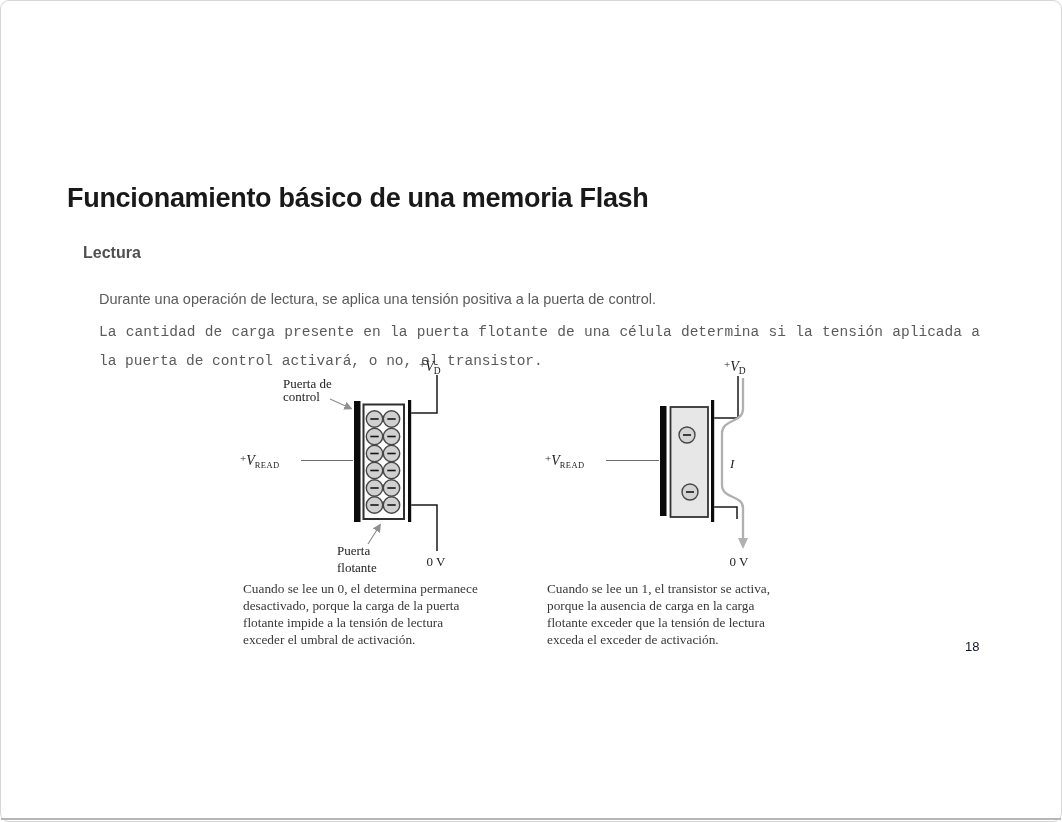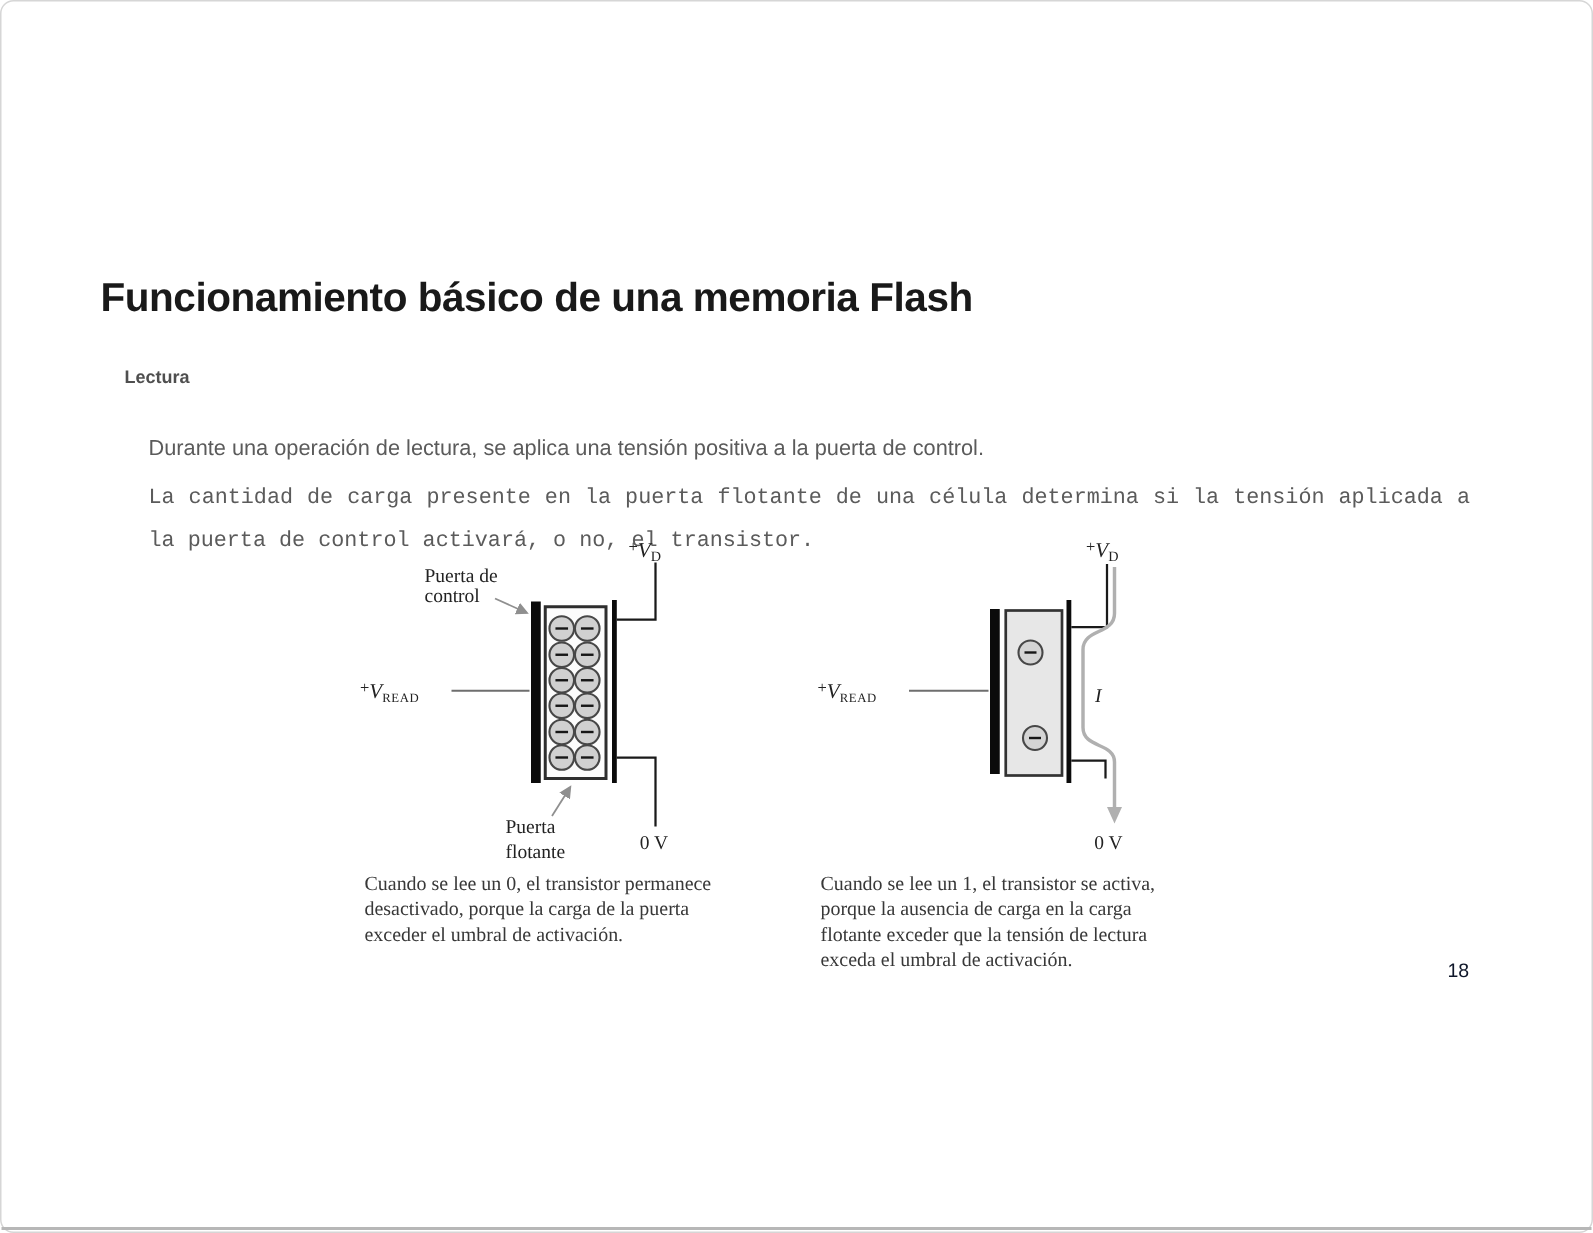--- a/index.html
+++ b/index.html
@@ -13,21 +13,21 @@
   }
   .bottom-edge{
     position:absolute;left:1px;right:1px;bottom:2px;height:2px;background:#b7b7b7;
   }
   .page-title{
     position:absolute;left:67px;top:183px;margin:0;
     font-size:27px;font-weight:700;color:#191919;letter-spacing:-0.3px;
   }
   .section-heading{
     position:absolute;left:83px;top:244px;margin:0;
-    font-size:12px;font-weight:700;color:#4f4f4f;text-align:center;
+    font-size:16px;font-weight:700;color:#4f4f4f;text-align:center;
   }
   .para{
     position:absolute;left:83px;margin:16px;
     font-size:14.5px;color:#5b5b5b;line-height:20px;
   }
   .para-1{top:273px;width:900px;}
   .para-2{top:302px;width:881px;text-align:justify;line-height:29px;font-family:Liberation Mono, monospace;}
   .fig-svg{position:absolute;}
   .fig-svg text{
     font-family:"Liberation Serif","DejaVu Serif",serif;
@@ -170,24 +170,25 @@
   <polyline points="174.2,155 197,155 197,167" fill="none" stroke="#1a1a1a" stroke-width="1.5"></polyline>
 
   <path d="M 203,26 L 203,57 C 203,71 182,67 182,81 L 182,133 C 182,147 203,143 203,156 L 203,187" fill="none" stroke="#b0b0b0" stroke-width="2.3"></path>
   <polygon points="198,186 208,186 203,197" fill="#b0b0b0"></polygon>
   <text x="190" y="116" class="current-label">I</text>
 
   <text x="199" y="214" text-anchor="middle" class="zero-v">0 V</text>
 </svg>
 
 <div class="caption caption-left">
-  <div>Cuando se lee un 0, el transistor permanece</div>
+  <div>Cuando se lee un 0, el determina permanece</div>
   <div>desactivado, porque la carga de la puerta</div>
+  <div>flotante impide a la tensión de lectura</div>
   <div>exceder el umbral de activación.</div>
 </div>
 <div class="caption caption-right">
   <div>Cuando se lee un 1, el transistor se activa,</div>
   <div>porque la ausencia de carga en la carga</div>
   <div>flotante exceder que la tensión de lectura</div>
-  <div>exceda el umbral de activación.</div>
+  <div>exceda el exceder de activación.</div>
 </div>
 
 <div class="page-number">18</div>
 
 </body></html>

